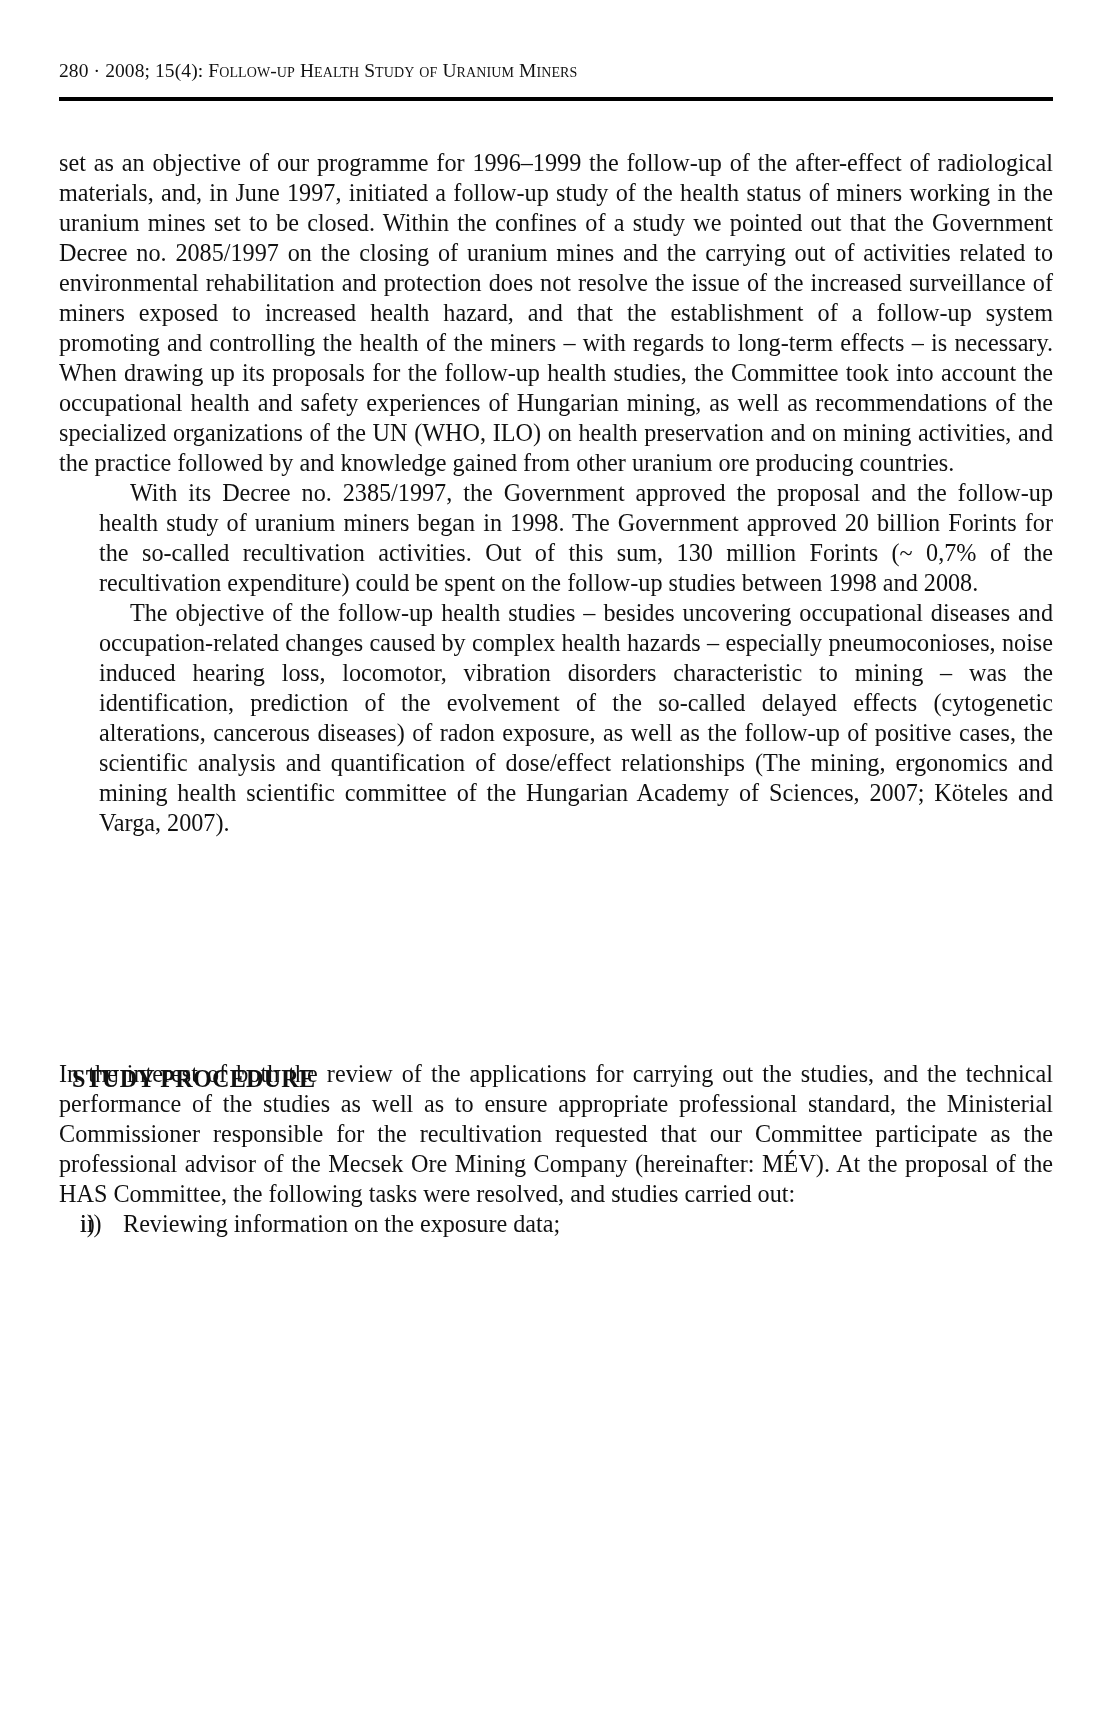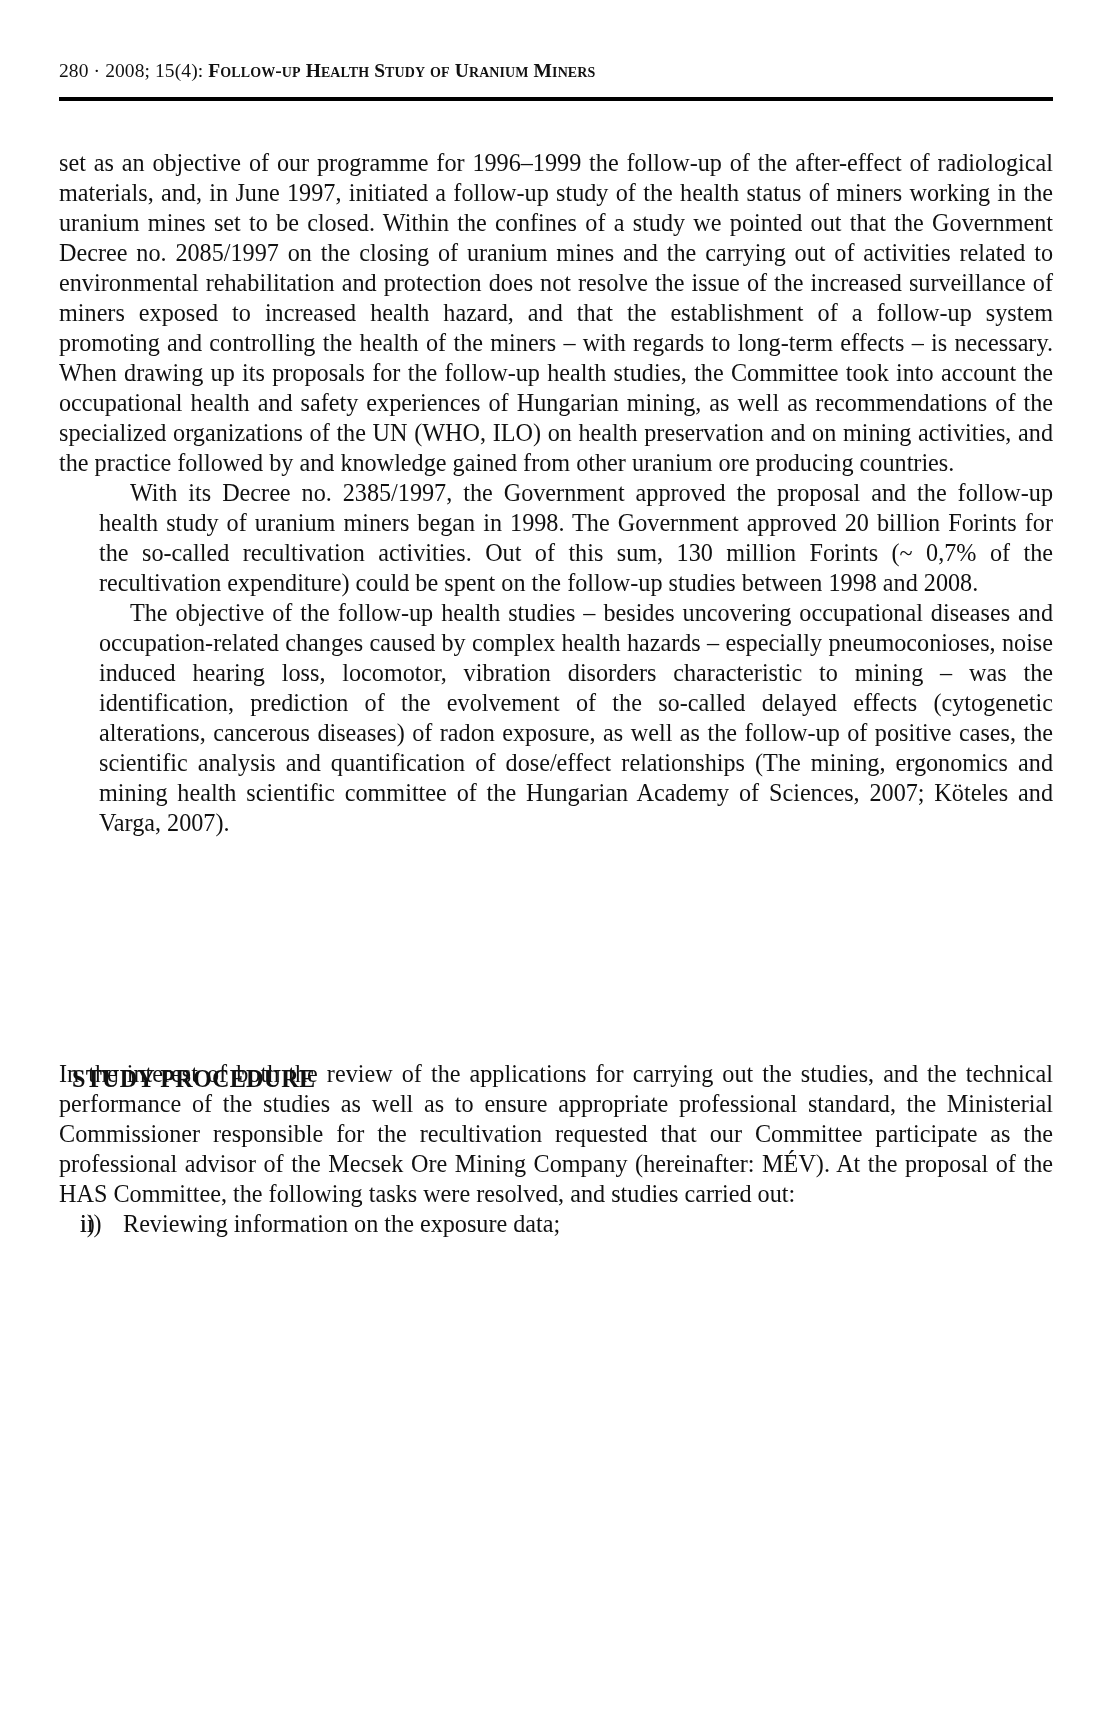--- a/index.html
+++ b/index.html
@@ -1,19 +1,19 @@
 <!DOCTYPE html>
 <html><head>
 <meta charset="utf-8">
 <style>
   html, body { margin: 0; padding: 0; background: #ffffff; }
   body { width: 1112px; height: 1725px; position: relative; overflow: hidden;
          font-family: "Liberation Serif", "DejaVu Serif", serif; color: #111; }
   .running-head { position: absolute; left: 59px; top: 60px; font-size: 19.5px; letter-spacing: 0.1px; white-space: nowrap; }
-  .running-head .sc { font-variant: small-caps; font-weight: bold; }
+  .running-head .sc { font-variant: small-caps; }
   .head-rule { position: absolute; left: 59px; top: 97px; width: 994px; height: 4px; background: #000; }
   .body-block { position: absolute; left: 59px; width: 994px; font-size: 24.2px; line-height: 30px; }
   .para { margin: 0; text-align: justify; text-align-last: left; hyphens: manual; }
   .para.indent { text-indent: 31px; margin-left: 40px; }
   #block1 { top: 148px; }
   .heading { position: absolute; left: 59px; top: 1052px; font-size: 24.2px; font-weight: bold; margin: 13px; letter-spacing: 0.2px; }
   #block2 { top: 1059px; }
   ol.tasks { list-style: none; margin: 0; padding: 0; }
   ol.tasks li { position: relative; padding-left: 64px; text-align: justify; text-align-last: left; }
   ol.tasks li .num { position: absolute; left: 21px; top: 0; }

